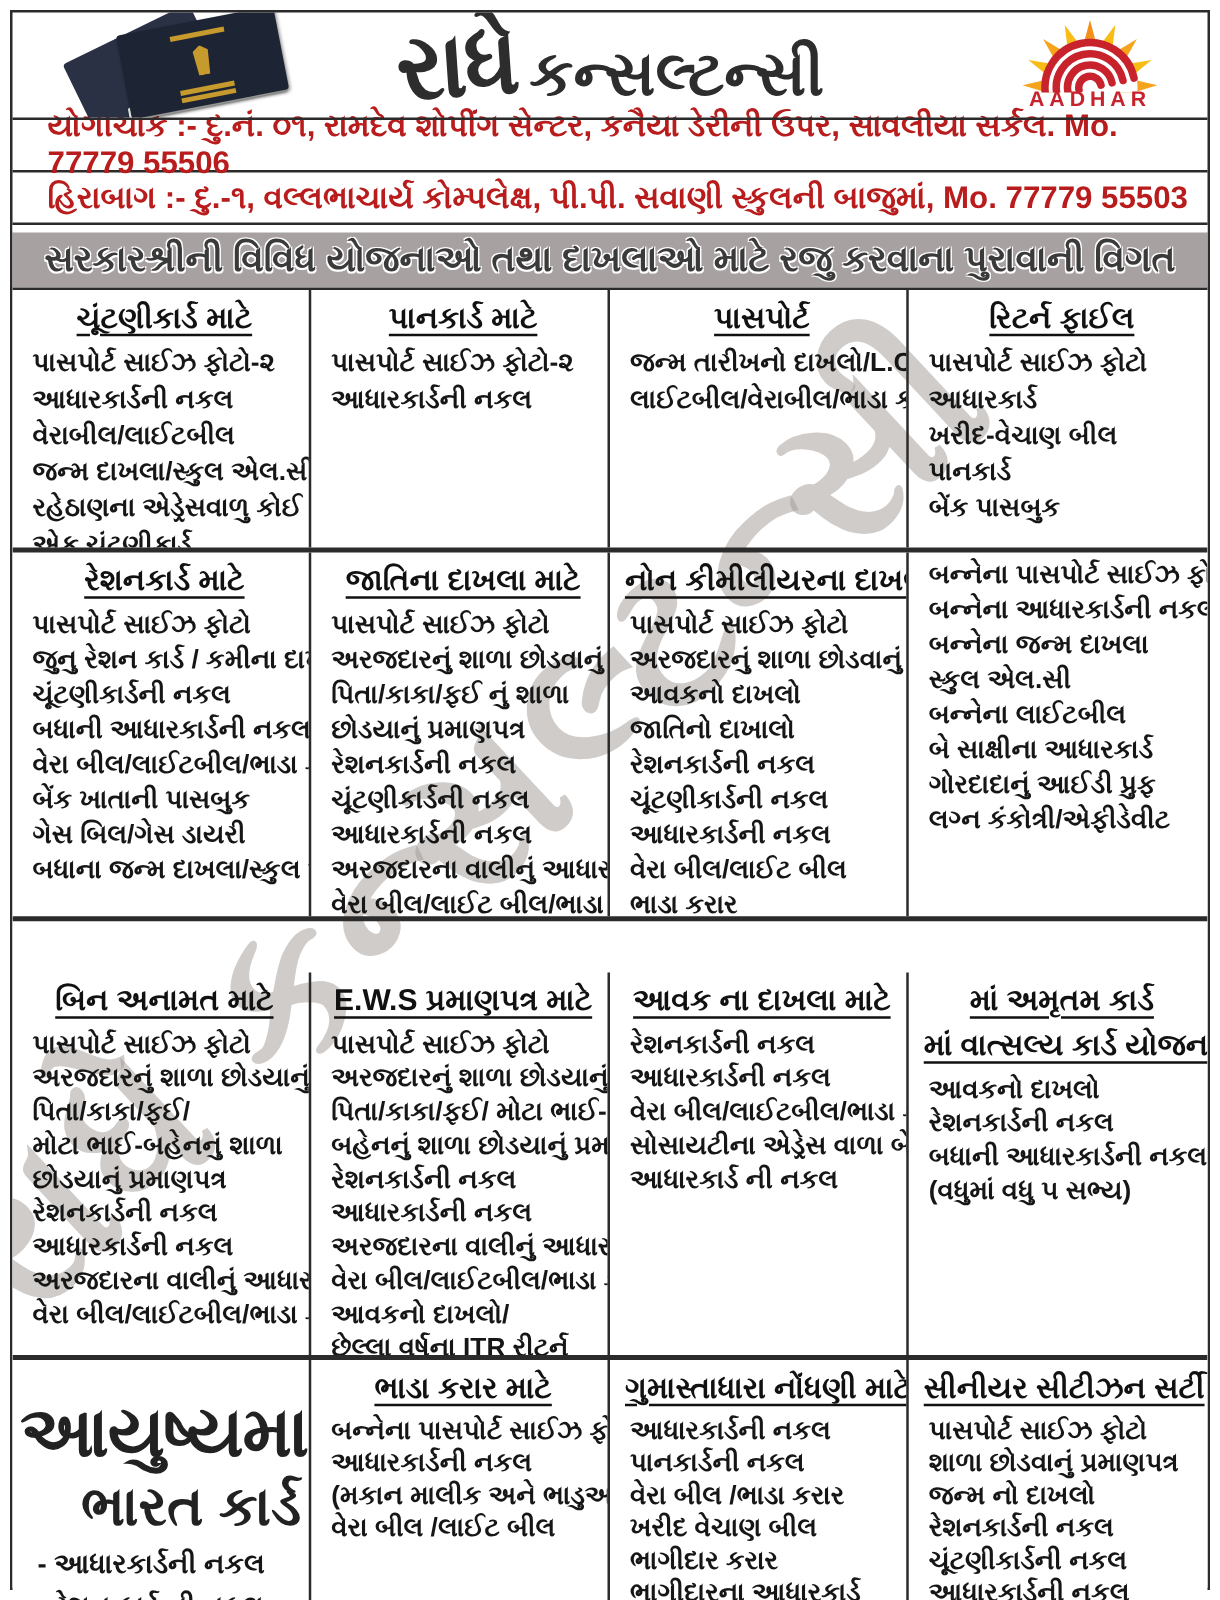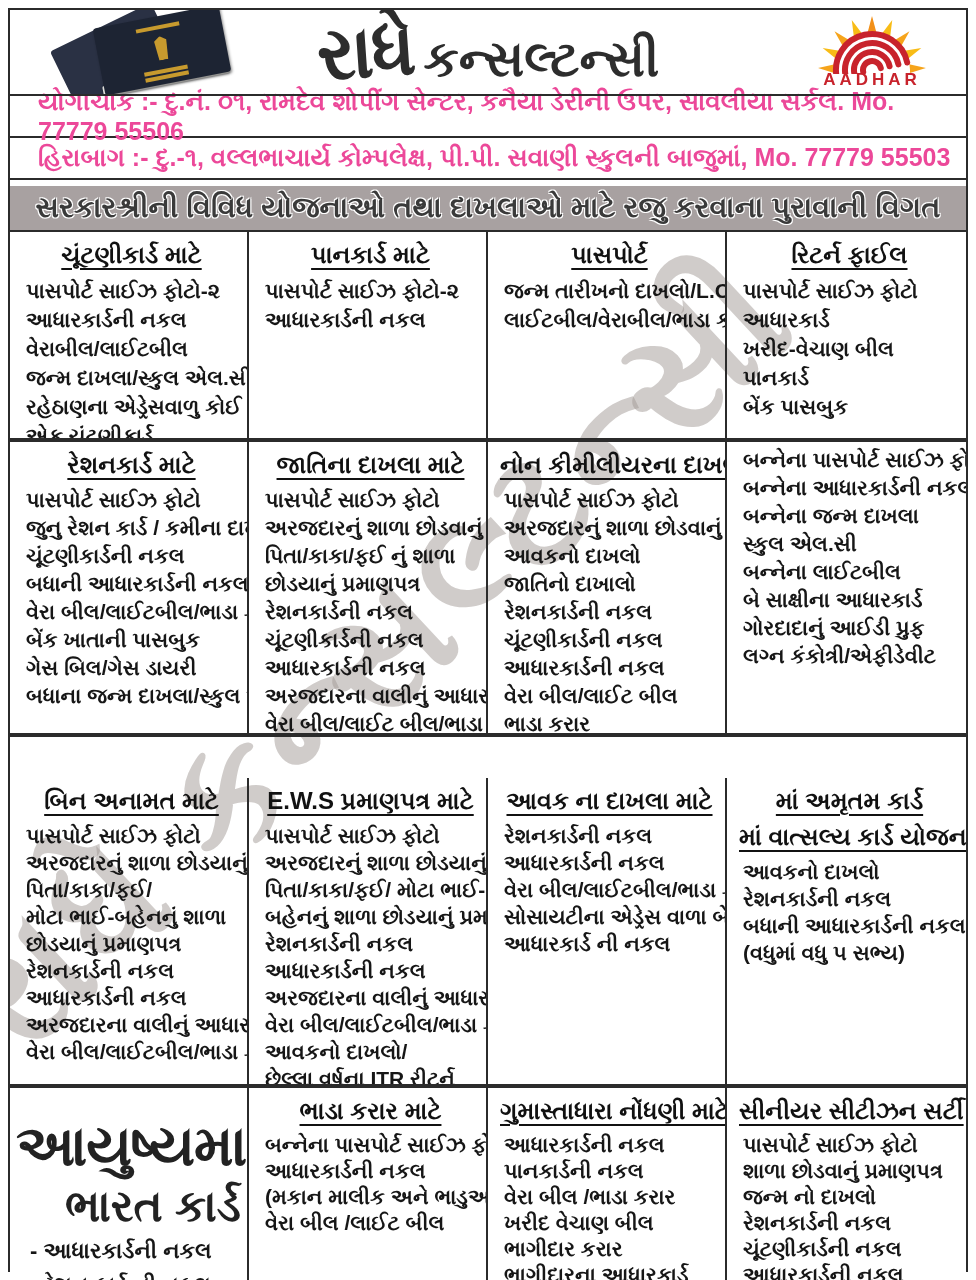--- a/index.html
+++ b/index.html
@@ -26,21 +26,21 @@
     display:flex;align-items:center;justify-content:center;gap:10px;
   }
   .brand-first{font-size:74px;font-weight:bold;color:#2d2d2d;transform:rotate(-4deg);letter-spacing:-2px;}
   .brand-rest{font-size:50px;font-weight:bold;color:#2d2d2d;margin-top:14px;}
   .aadhar{position:absolute;right:19px;top:2px;width:150px;height:80px;text-align:center;}
   .aadhar svg{display:block;margin:0 auto;}
   .aadhar-label{font-size:17px;font-weight:bold;color:#c8232c;letter-spacing:4px;margin-top:-4px;}
   
   .addr{
     height:40px;border-bottom:2px solid #2b2b2b;display:flex;align-items:center;
-    padding-left:28px;font-size:25px;font-weight:bold;color:#ec4899;letter-spacing:0;
+    padding-left:28px;font-size:25px;font-weight:bold;color:#b91c1c;letter-spacing:0;
   }
   .gap{height:6px;background:#fff;}
   
   .banner{
     height:44px;background:#a8a1a1;display:flex;align-items:center;justify-content:center;
     font-size:29px;font-weight:bold;color:#3a3a3a;
     text-shadow:1px 1px 0 #fff,-1px -1px 0 #fff,1px -1px 0 #fff,-1px 1px 0 #fff;
     white-space:nowrap;
   }
   

